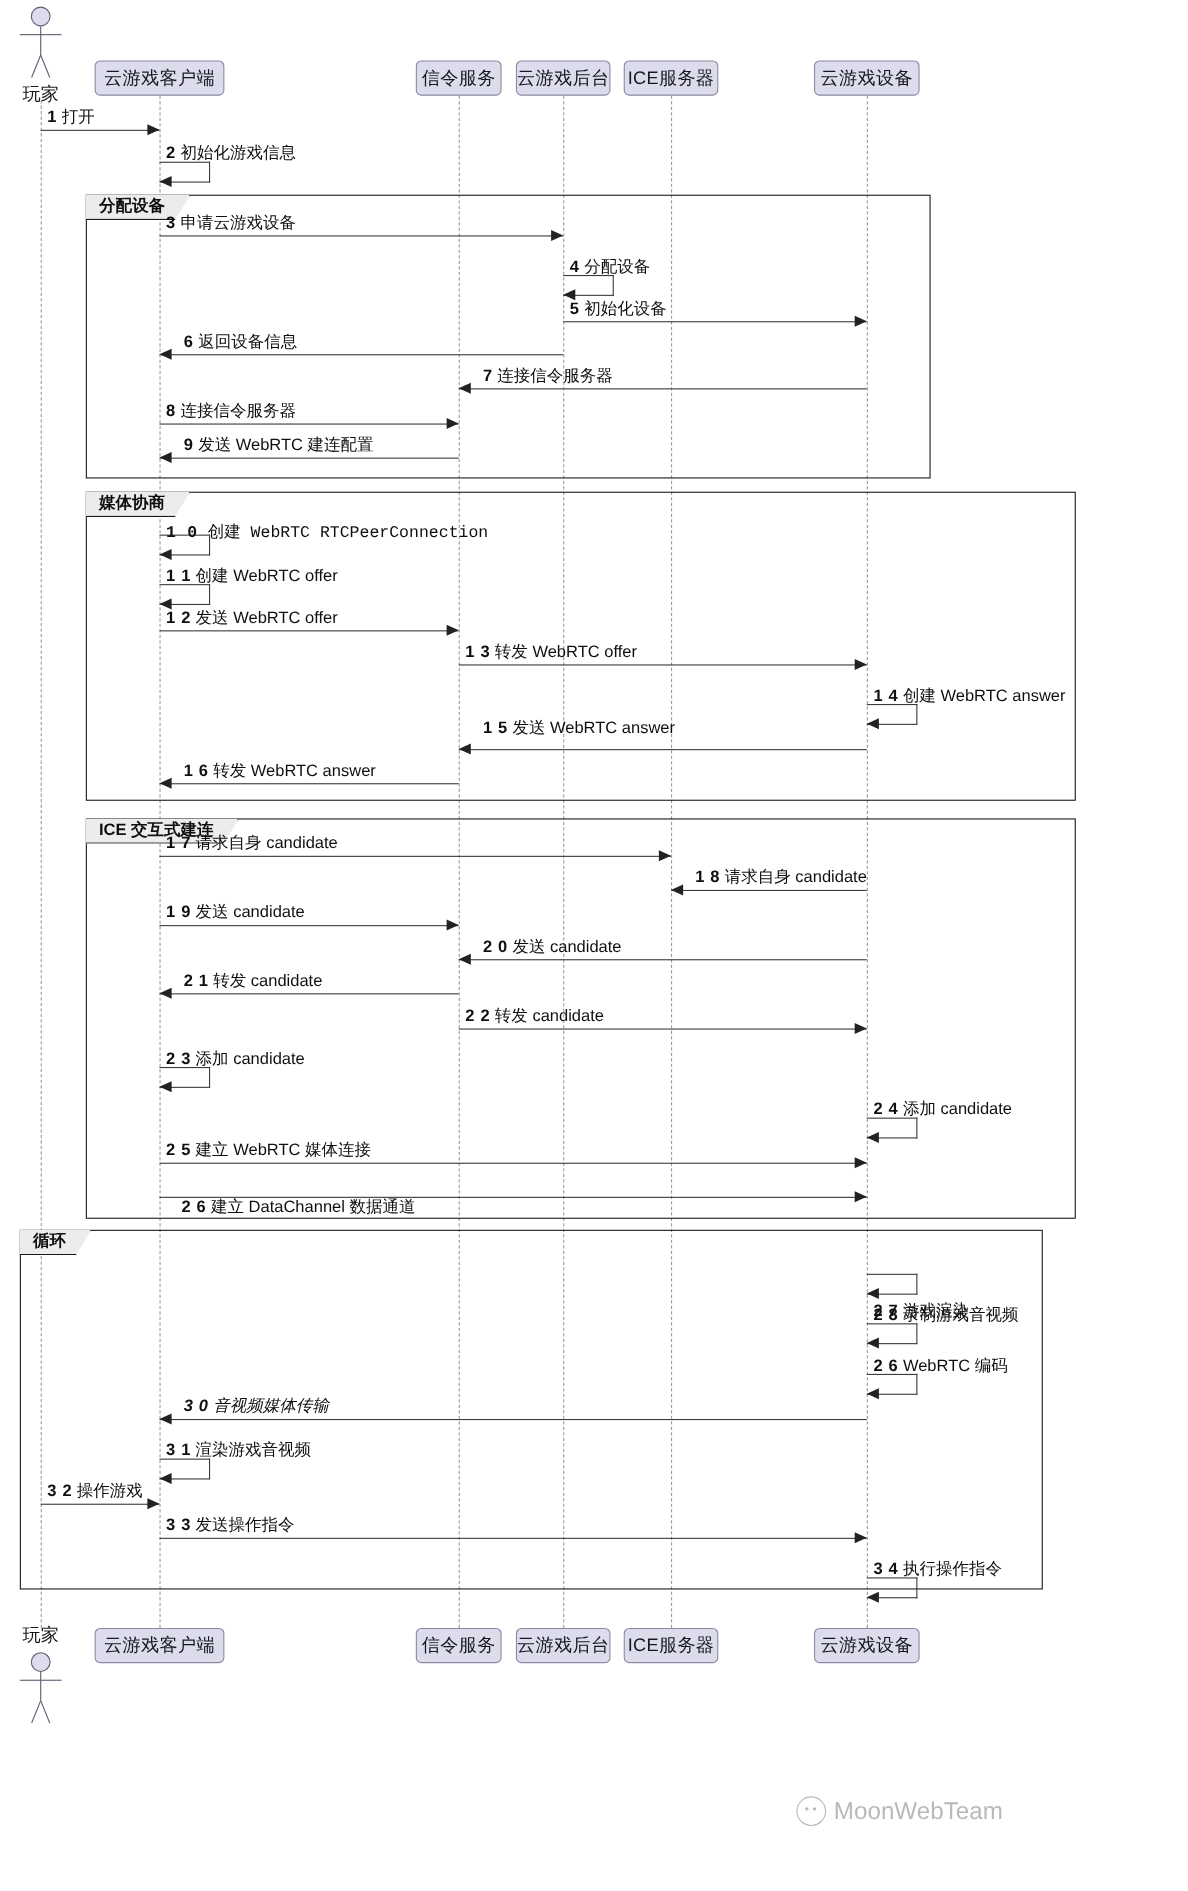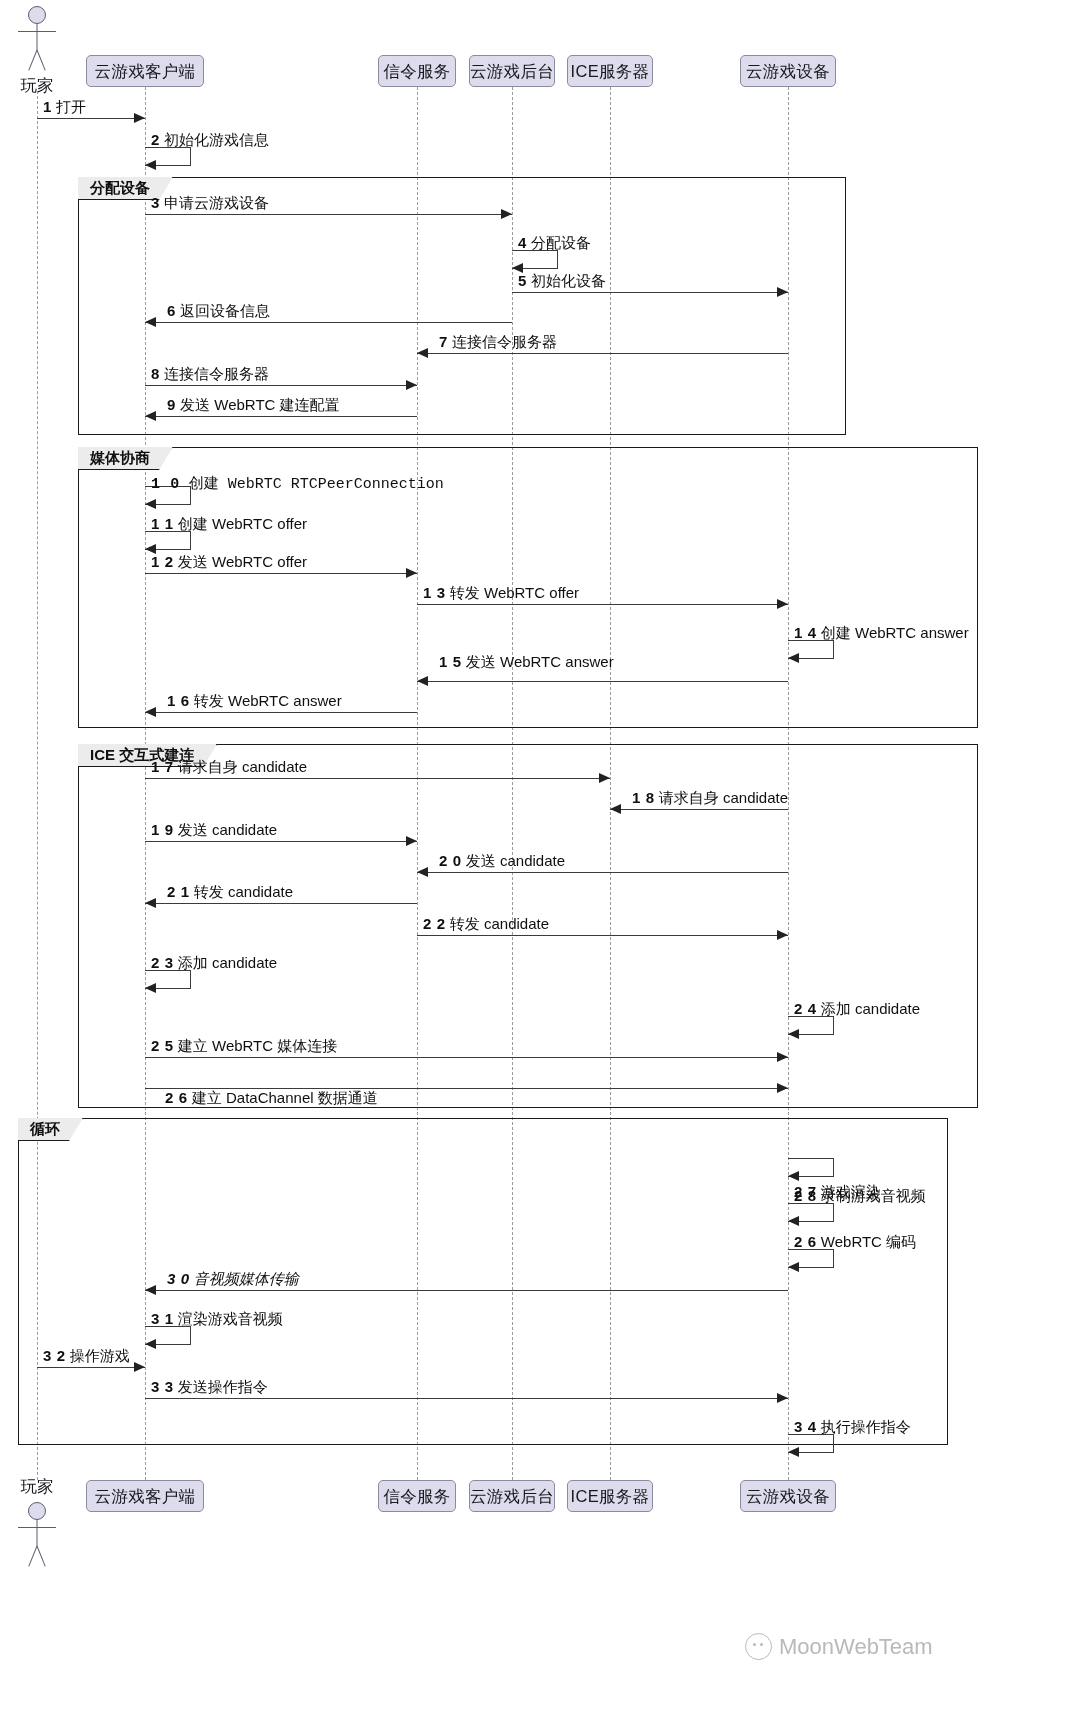--- a/index.html
+++ b/index.html
@@ -267,17 +267,17 @@
     <div class="mlabel" style="left: 151px; top: 1310px;"><b>3 1</b> 渲染游戏音视频</div>
     <div class="msg" style="left: 37px; top: 1367px; width: 108px;"></div>
     <div class="arrowR" style="left: 134px; top: 1362px;"></div>
     <div class="mlabel" style="left: 43px; top: 1347px;"><b>3 2</b> 操作游戏</div>
     <div class="msg" style="left: 145px; top: 1398px; width: 643px;"></div>
     <div class="arrowR" style="left: 777px; top: 1393px;"></div>
     <div class="mlabel" style="left: 151px; top: 1378px;"><b>3 3</b> 发送操作指令</div>
     <div class="self" style="left: 788px; top: 1434px;"></div>
     <div class="arrowL" style="left: 788px; top: 1447px;"></div>
     <div class="mlabel" style="left: 794px; top: 1418px;"><b>3 4</b> 执行操作指令</div>
-    <div class="wm" style="left: 745px; top: 1633px;">
+    <div class="wm" style="left: 724px; top: 1633px;">
       <div class="wx"></div>
       <span>MoonWebTeam</span>
     </div>
   </div>
 
 </body></html>

